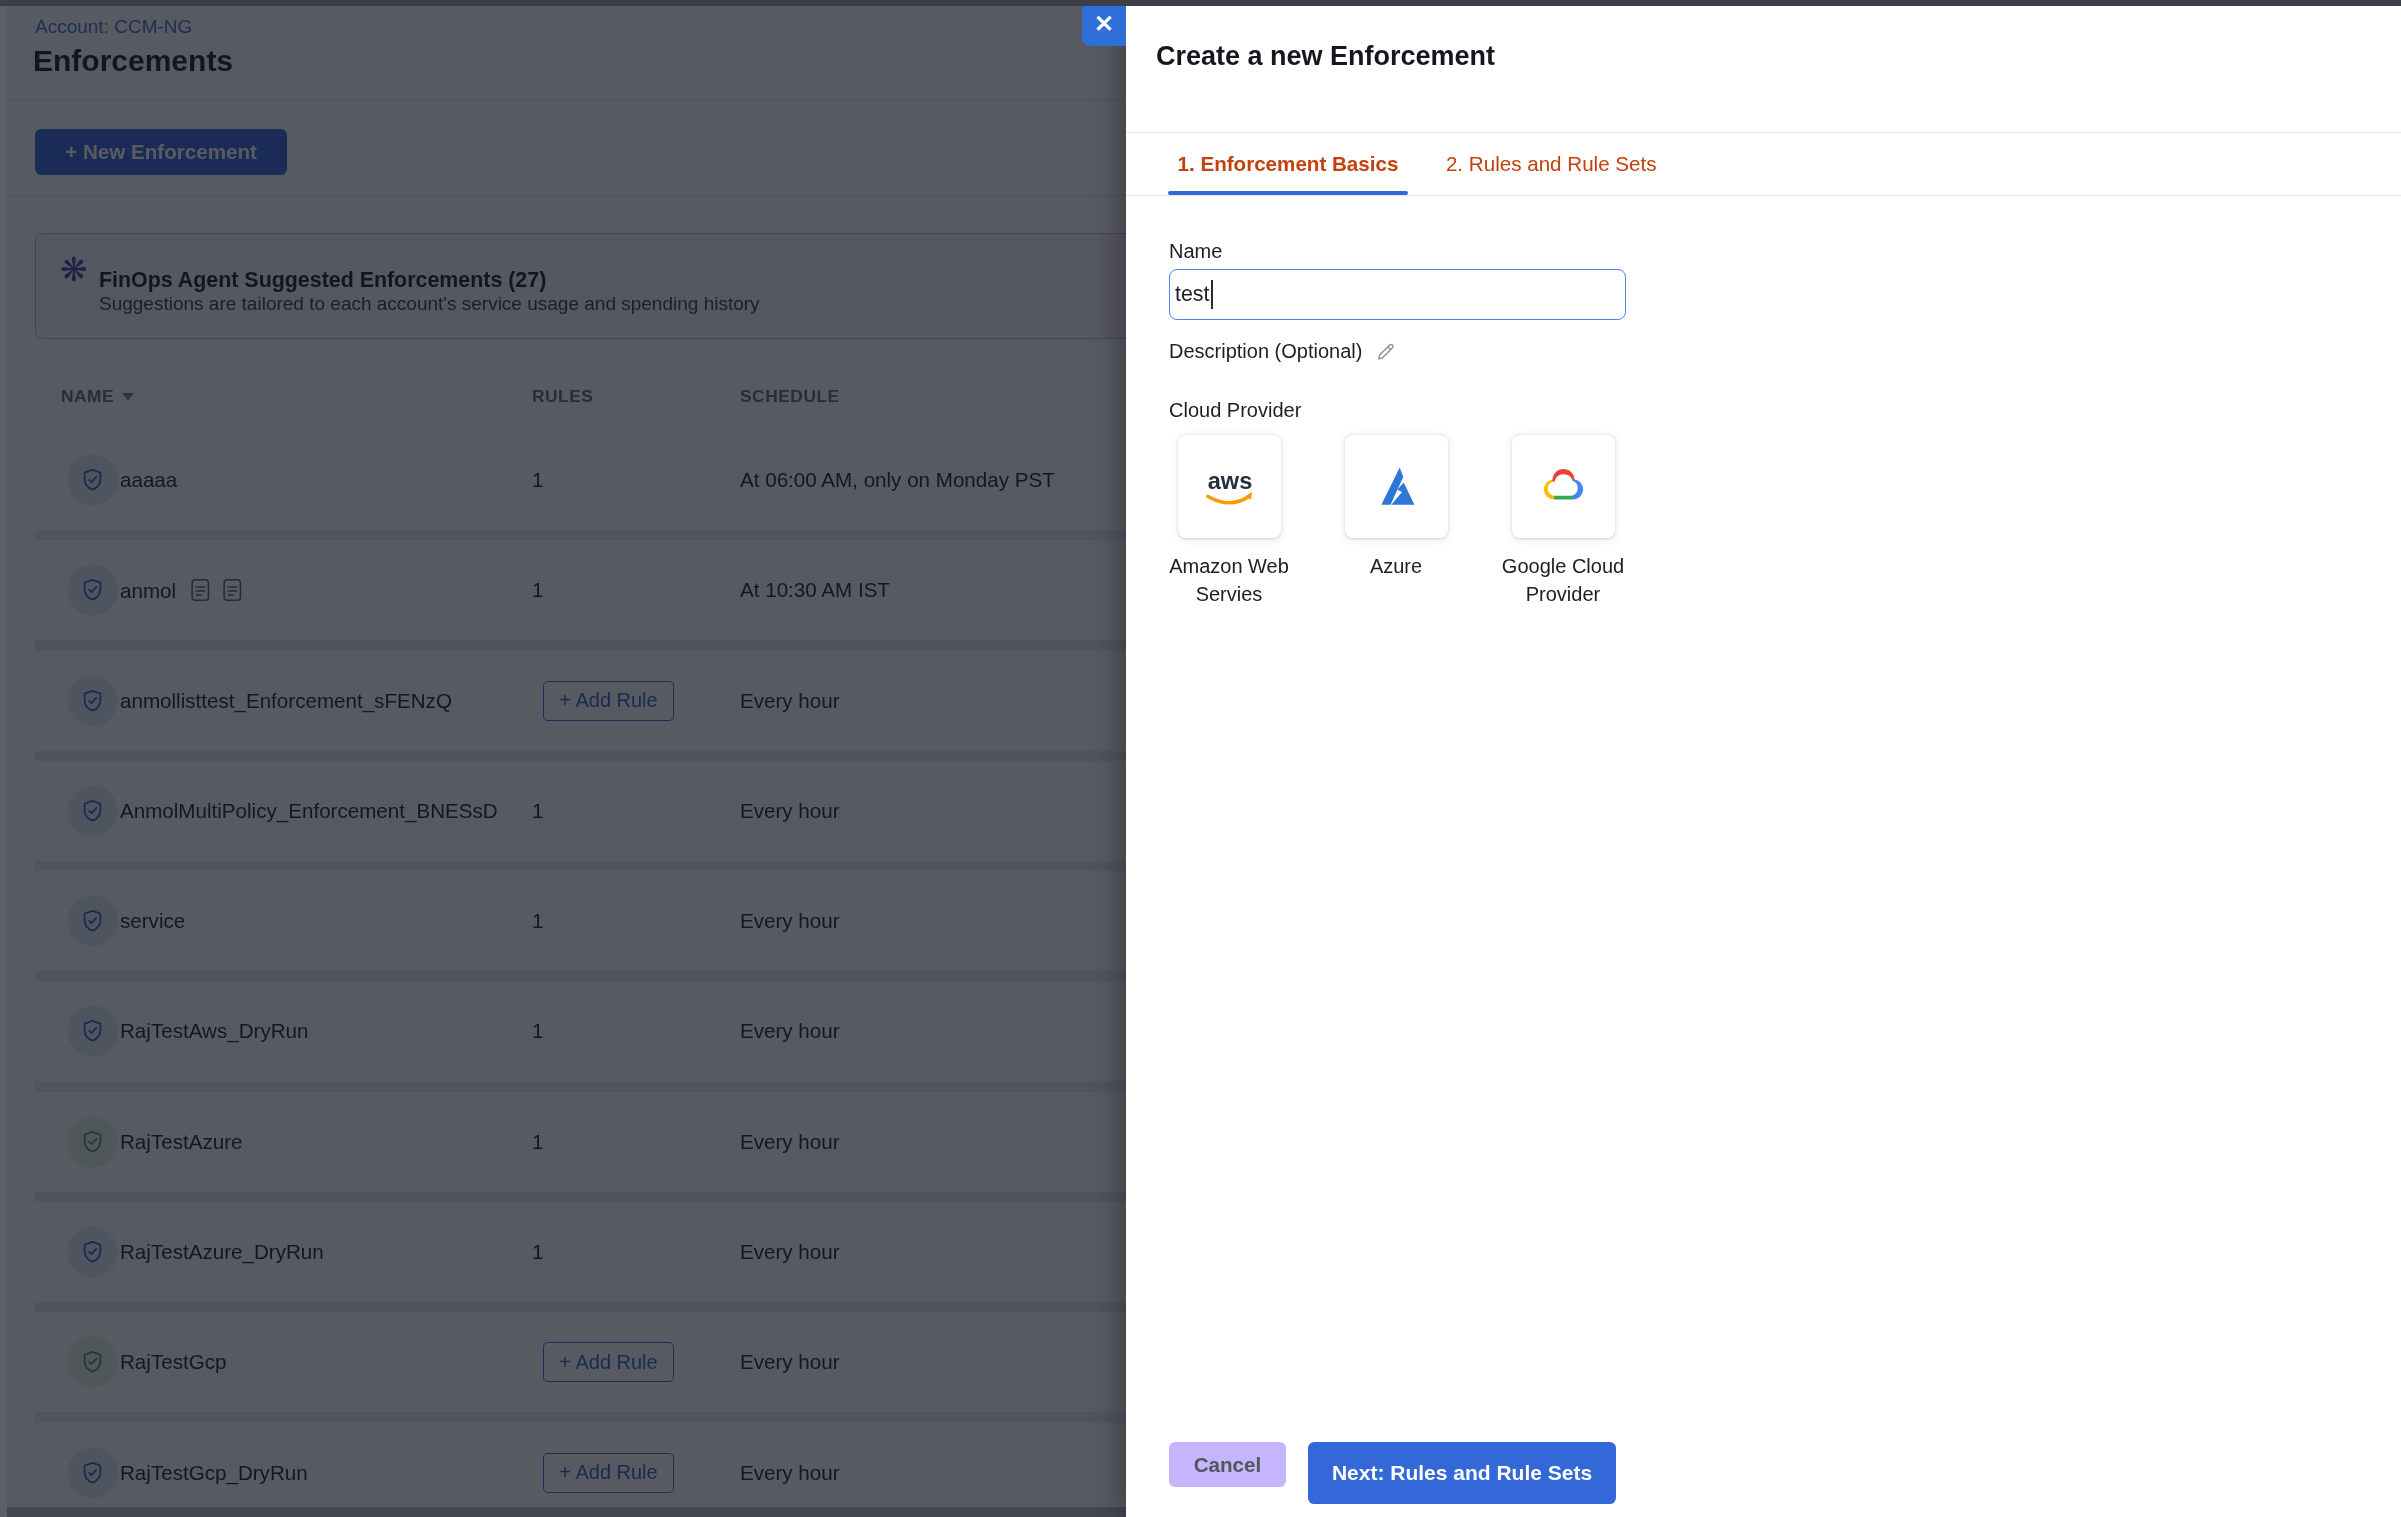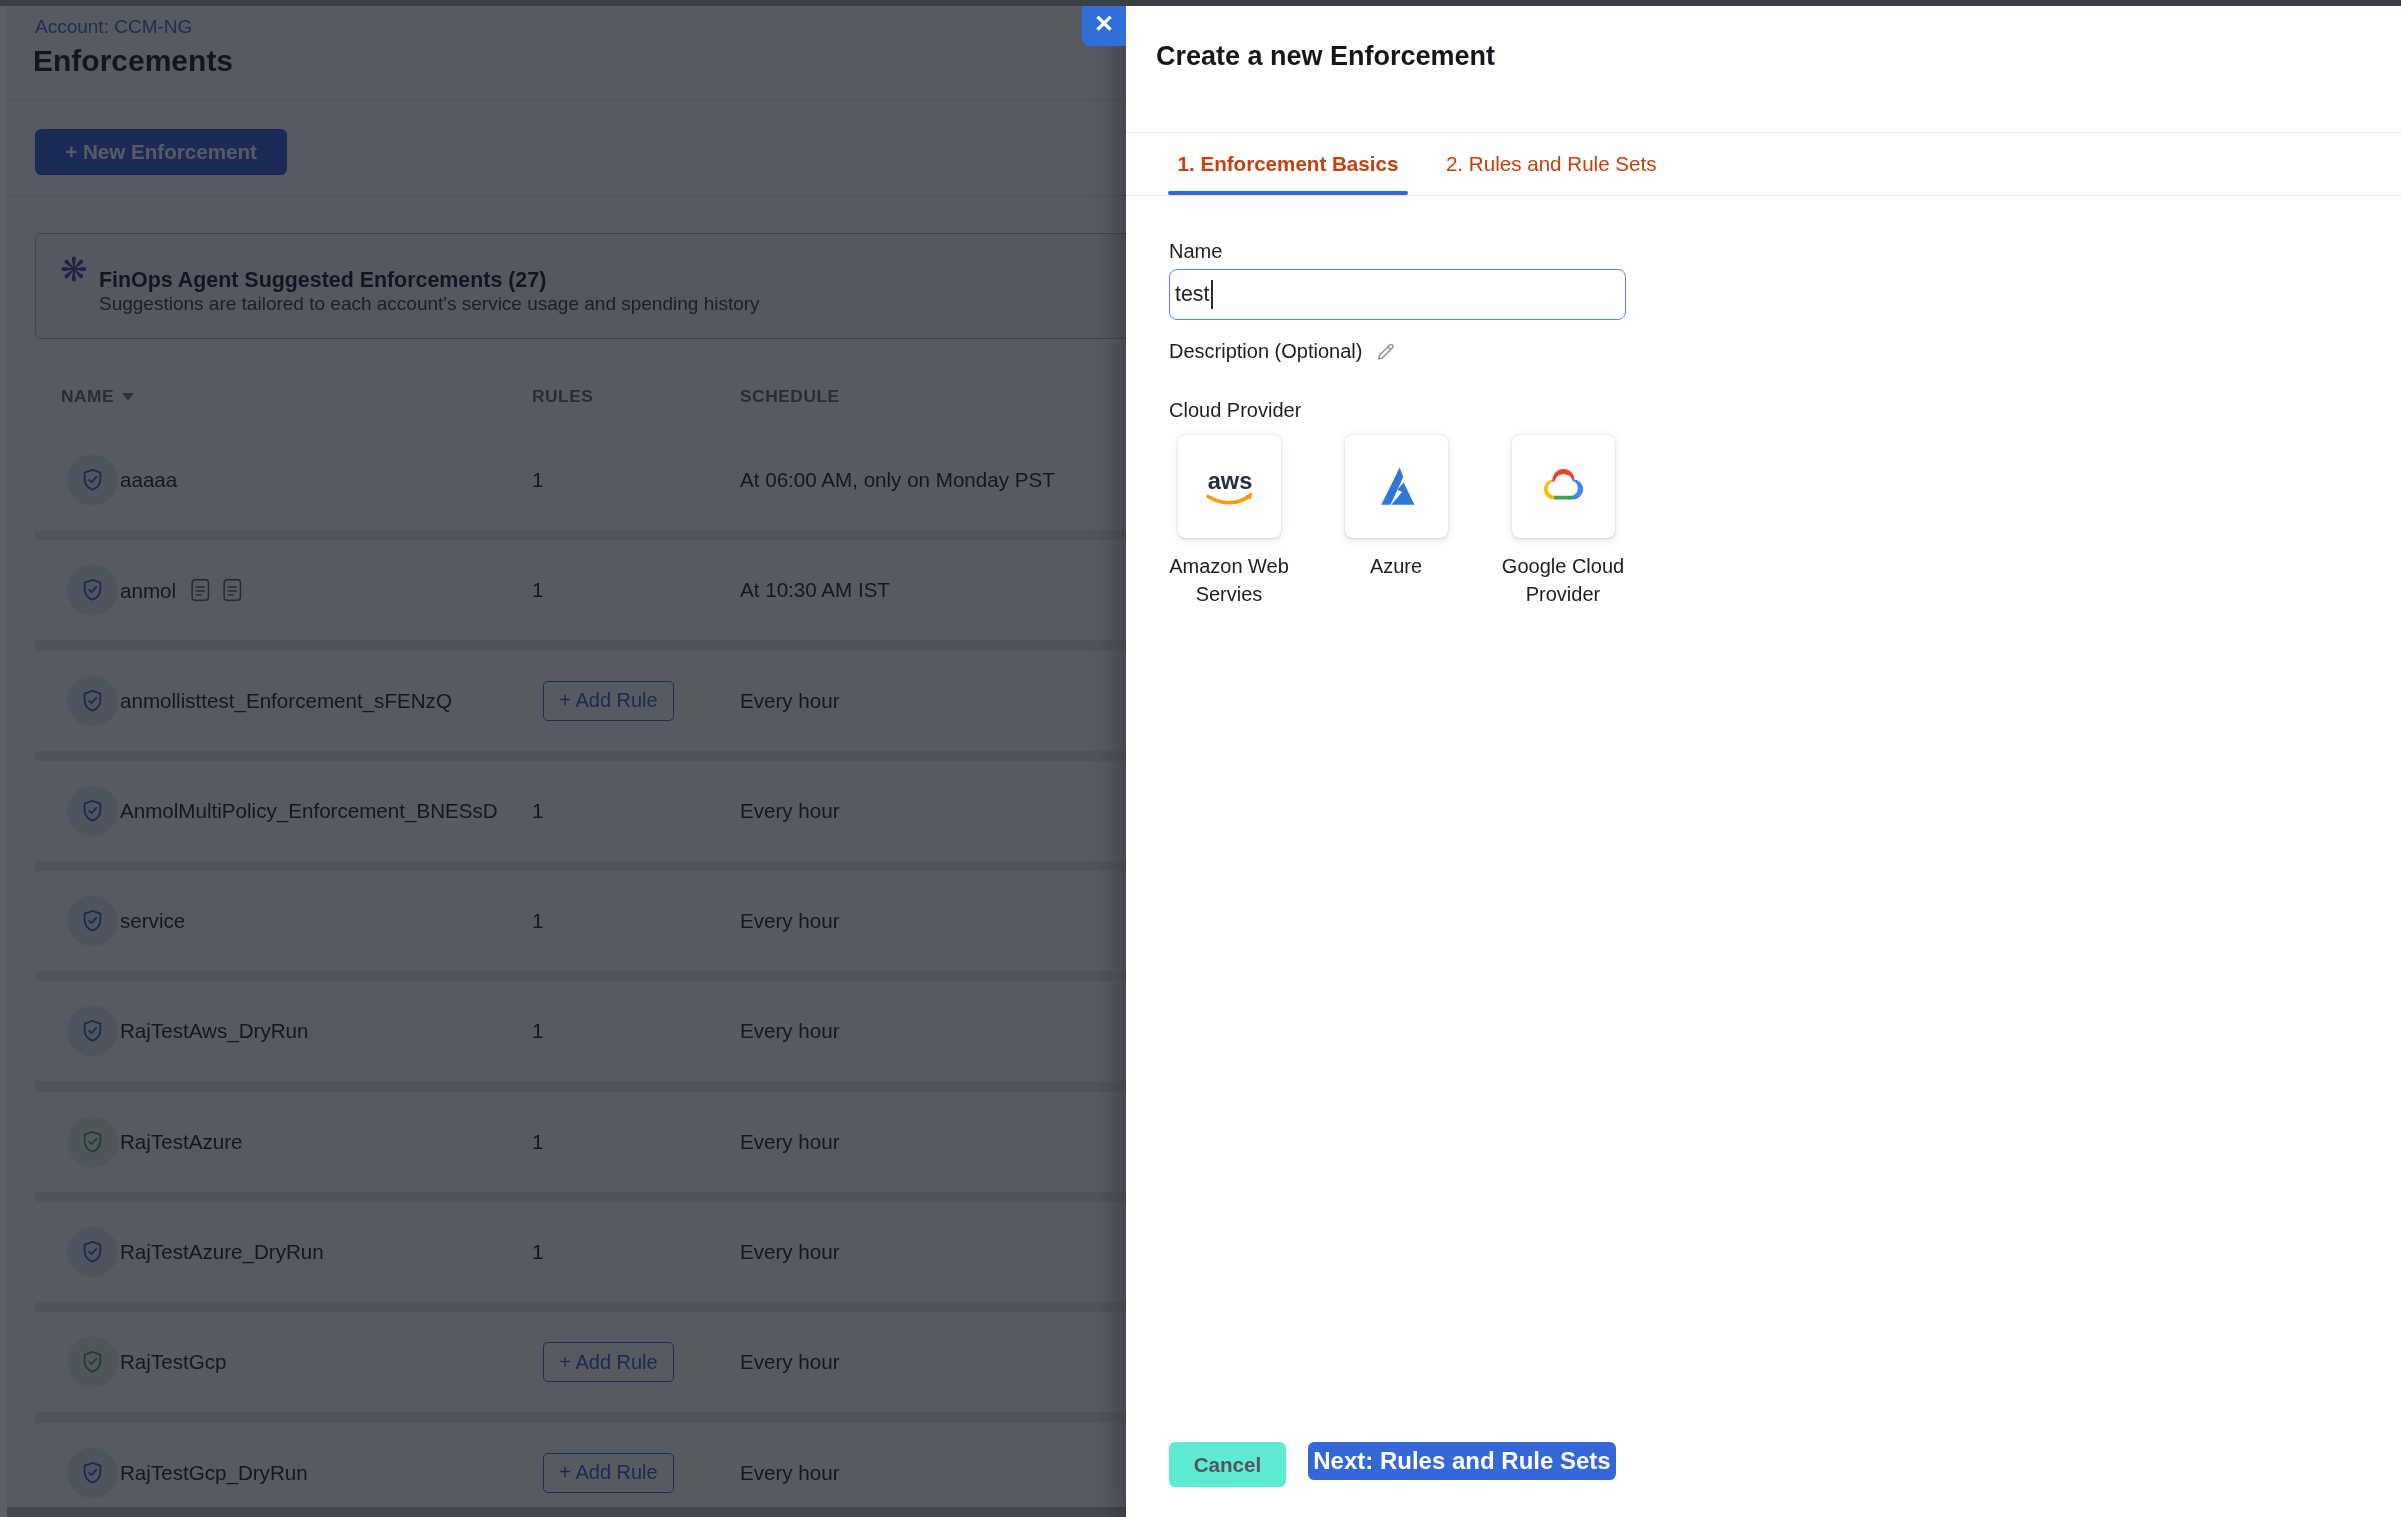--- a/index.html
+++ b/index.html
@@ -78,24 +78,24 @@
   #cloud-label{top:399px;}
 
   .provider{position:absolute;top:435px;width:103px;}
   .provider-card{width:103px;height:103px;background:#fff;border-radius:8px;
     box-shadow:0 1.6px 8px rgba(40,41,61,0.10),0 0.8px 2.4px rgba(96,97,112,0.20);
     display:flex;align-items:center;justify-content:center;cursor:pointer;}
   .provider-label{position:absolute;left:-32px;top:117px;width:166px;text-align:center;
     font-size:20px;line-height:28px;color:#20202a;}
   .logo-slot svg{display:block;}
 
-  #cancel-btn{position:absolute;left:43px;top:1442px;width:117px;height:45px;background:#5eead4;
+  #cancel-btn{position:absolute;left:43px;top:1442px;width:117px;height:45px;background:#c4b5fd;
     border-radius:6.3px;color:#55555f;font-size:20.6px;font-weight:700;
     display:flex;align-items:center;justify-content:center;cursor:pointer;}
-  #next-btn{position:absolute;left:182px;top:1442px;width:308px;height:38px;font-size:24px;}
+  #next-btn{position:absolute;left:182px;top:1442px;width:308px;height:62px;font-size:21px;}
 </style>
 </head>
 <body>
 
 <div id="canvas">
 
   <div id="bg-page">
     <div class="account-link">Account: CCM-NG</div>
     <div class="page-title">Enforcements</div>
     <div class="hdiv" style="top:100px;"></div>

